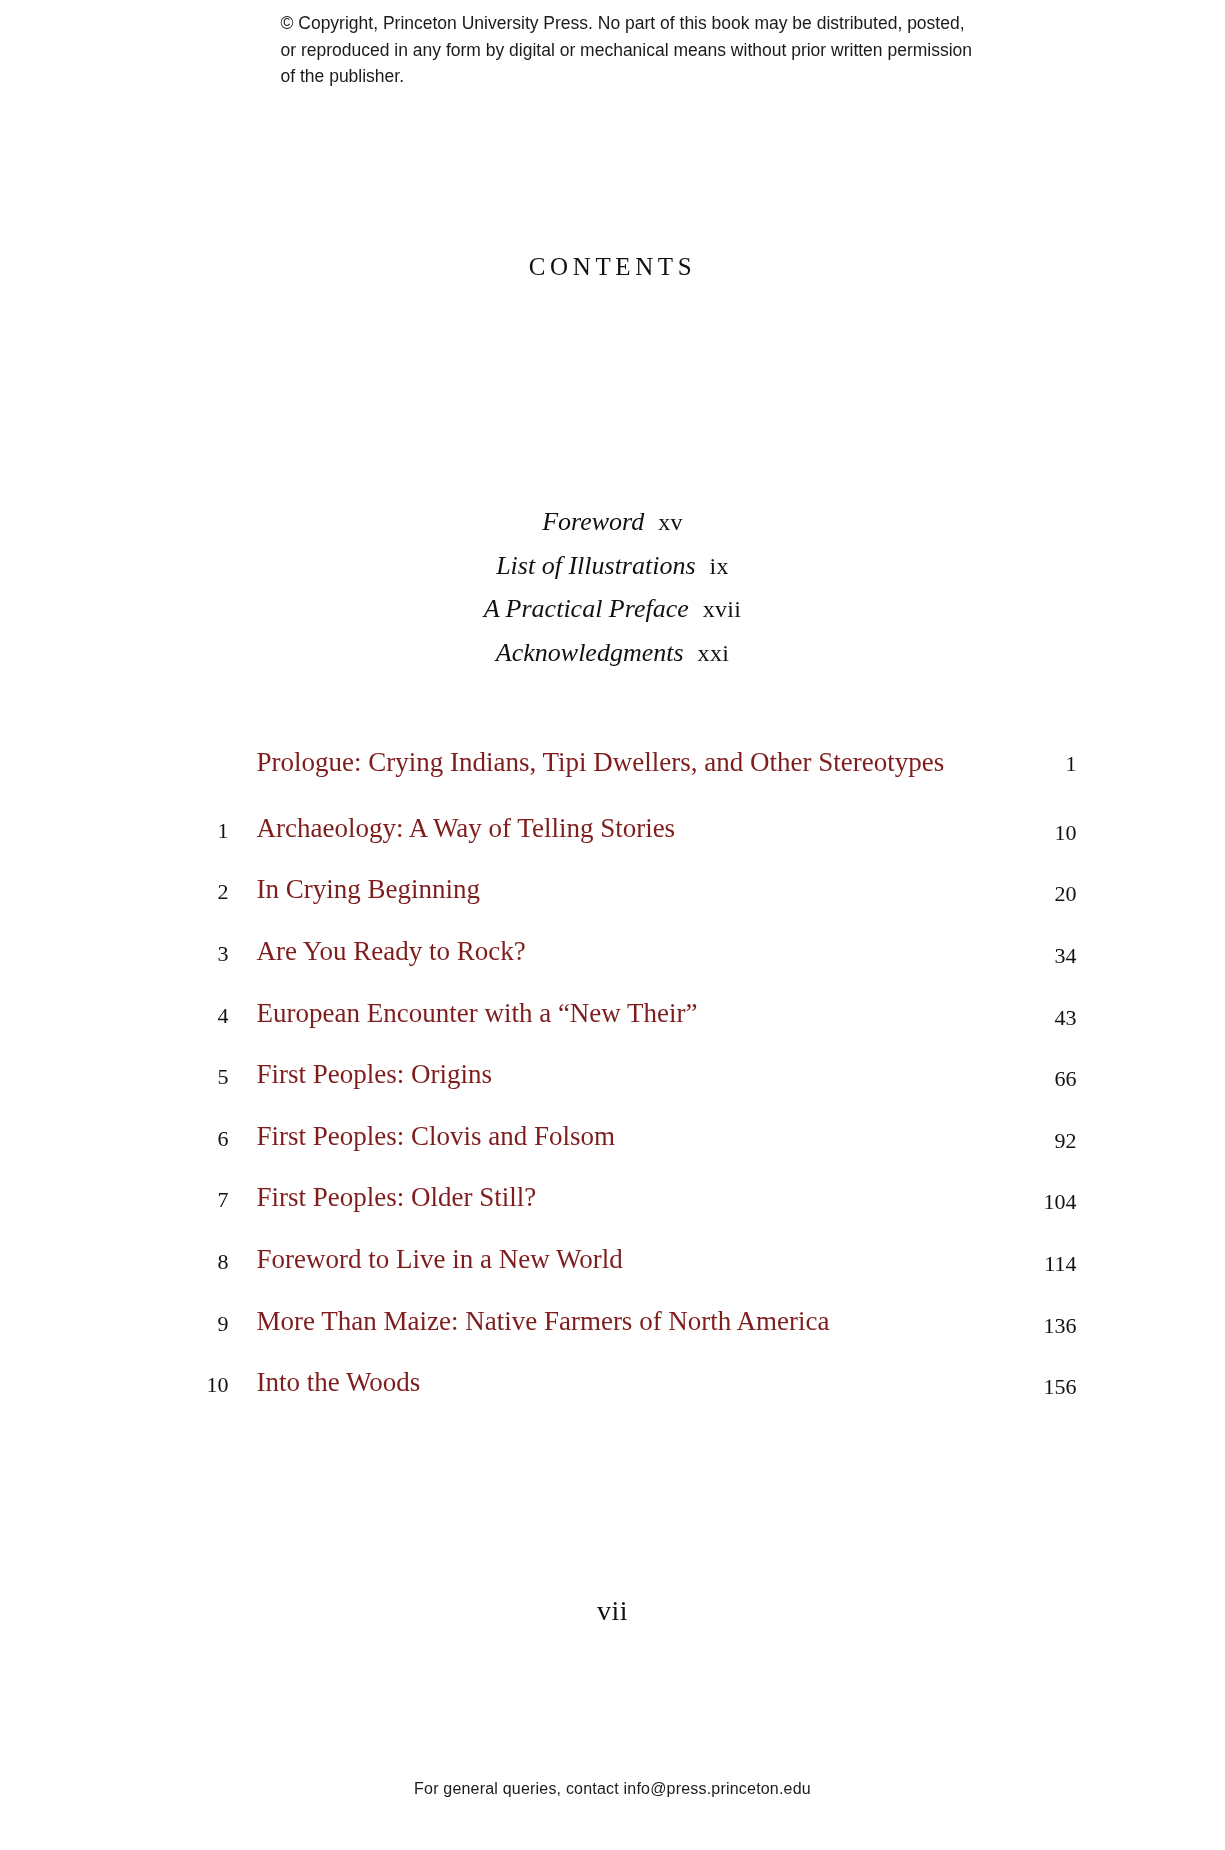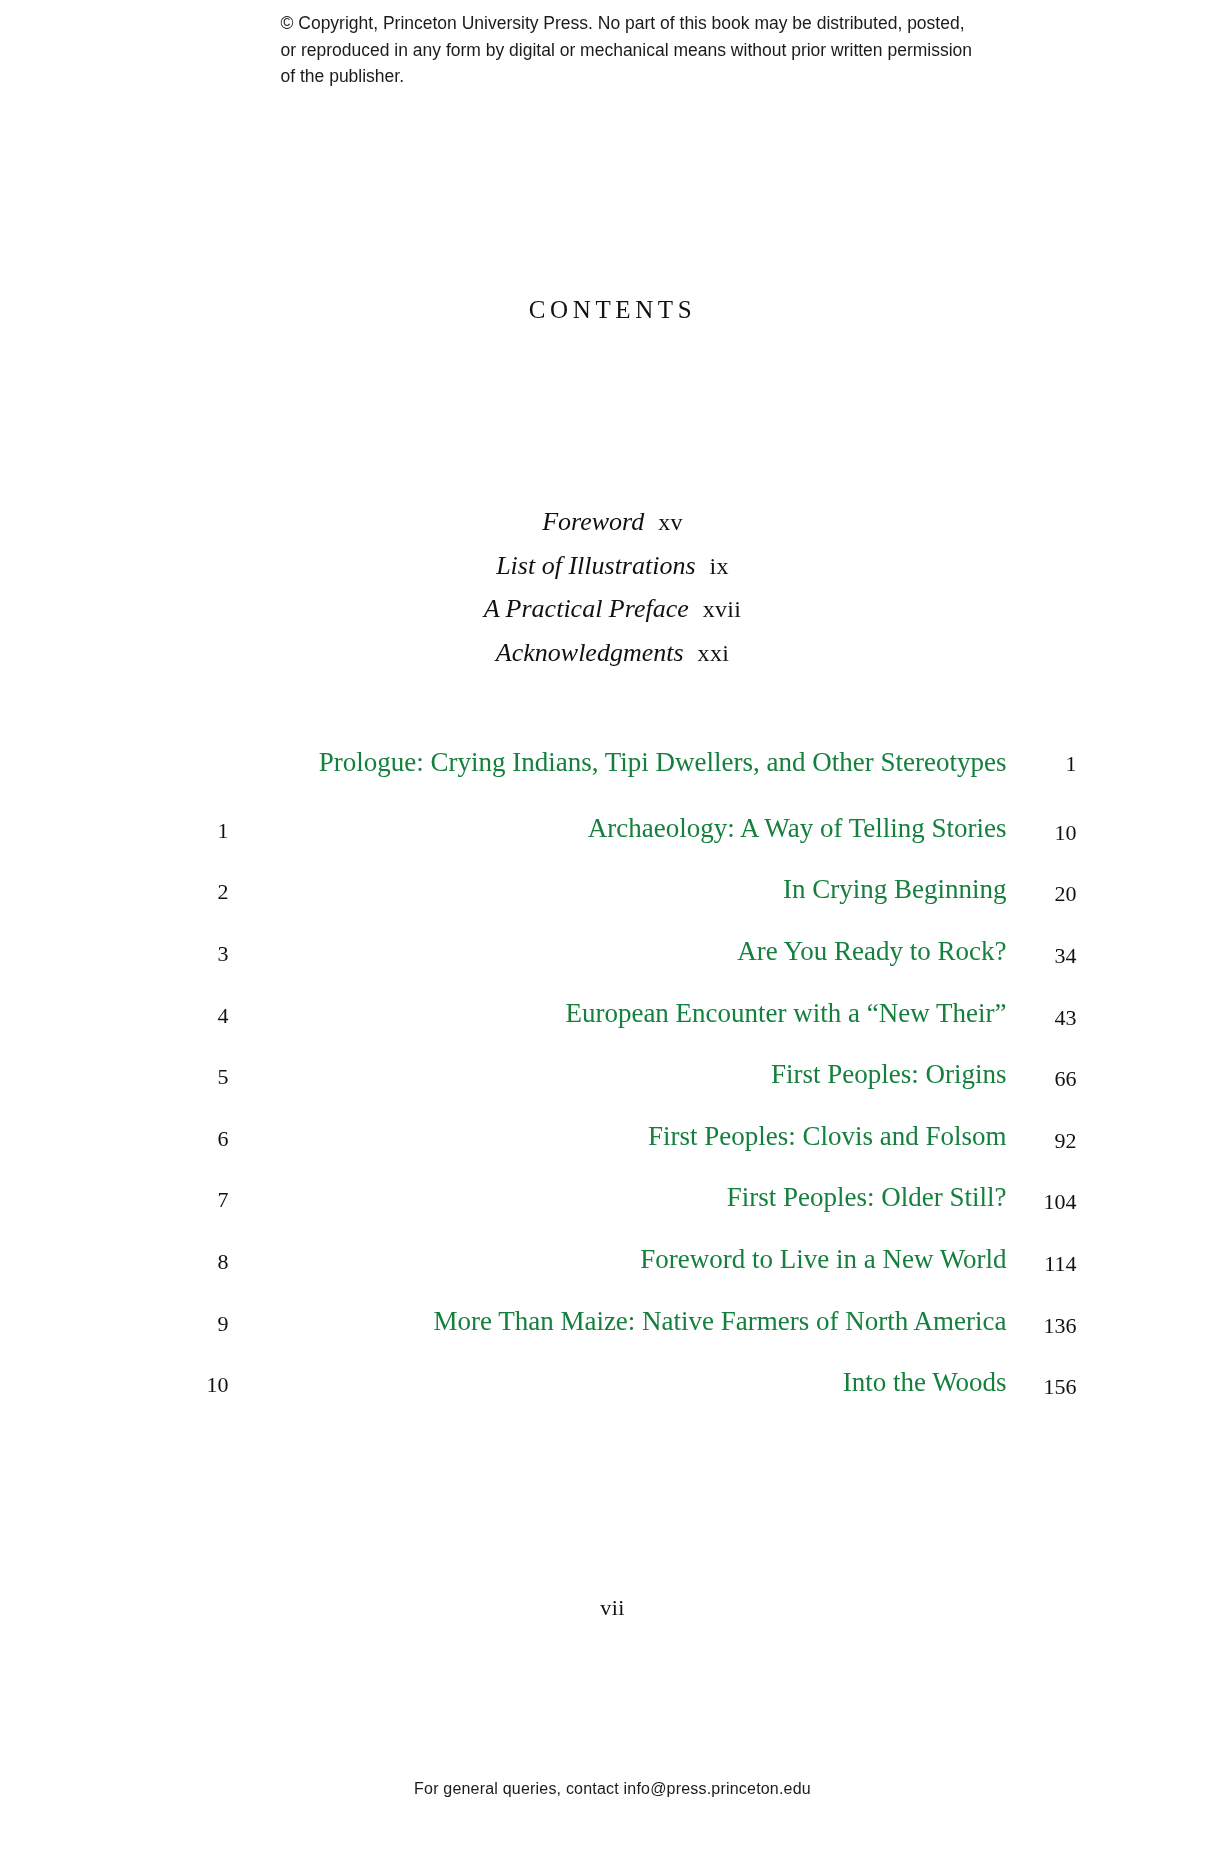--- a/index.html
+++ b/index.html
@@ -34,21 +34,20 @@
   .contents-title {
     position: absolute;
     top: 253px;
     left: 0;
     width: 100%;
     text-align: center;
     font-family: "Liberation Serif", serif;
     font-size: 25px;
     letter-spacing: 4.6px;
     color: #111111;
-    margin-top: 43px;
   }
 
   
   .frontmatter {
     position: absolute;
     top: 500px;
     left: 0;
     width: 100%;
     text-align: center;
   }
@@ -85,22 +84,21 @@
     font-size: 22px;
     color: #111;
     padding-top: 7px;
     padding-right: 0;
   }
   .toc-title {
     flex: 1 1 auto;
     padding-left: 28px;
     font-size: 27px;
     line-height: 1.32;
-    color: #15803d;
-    text-align: right;
+    color: #7f1d1d;
   }
   .toc-page {
     flex: 0 0 70px;
     text-align: right;
     font-size: 22px;
     color: #111;
     padding-top: 9px;
   }
   .toc-row.prologue {
     margin-bottom: 30px;
@@ -111,21 +109,21 @@
     padding-bottom: 4px;
   }
 
   
   .folio {
     position: absolute;
     top: 1595px;
     left: 0;
     width: 100%;
     text-align: center;
-    font-size: 22px;
+    font-size: 28px;
     color: #111;
     letter-spacing: 0.5px;
   }
 
   
   .footer {
     position: absolute;
     top: 1780px;
     left: 0;
     width: 100%;

